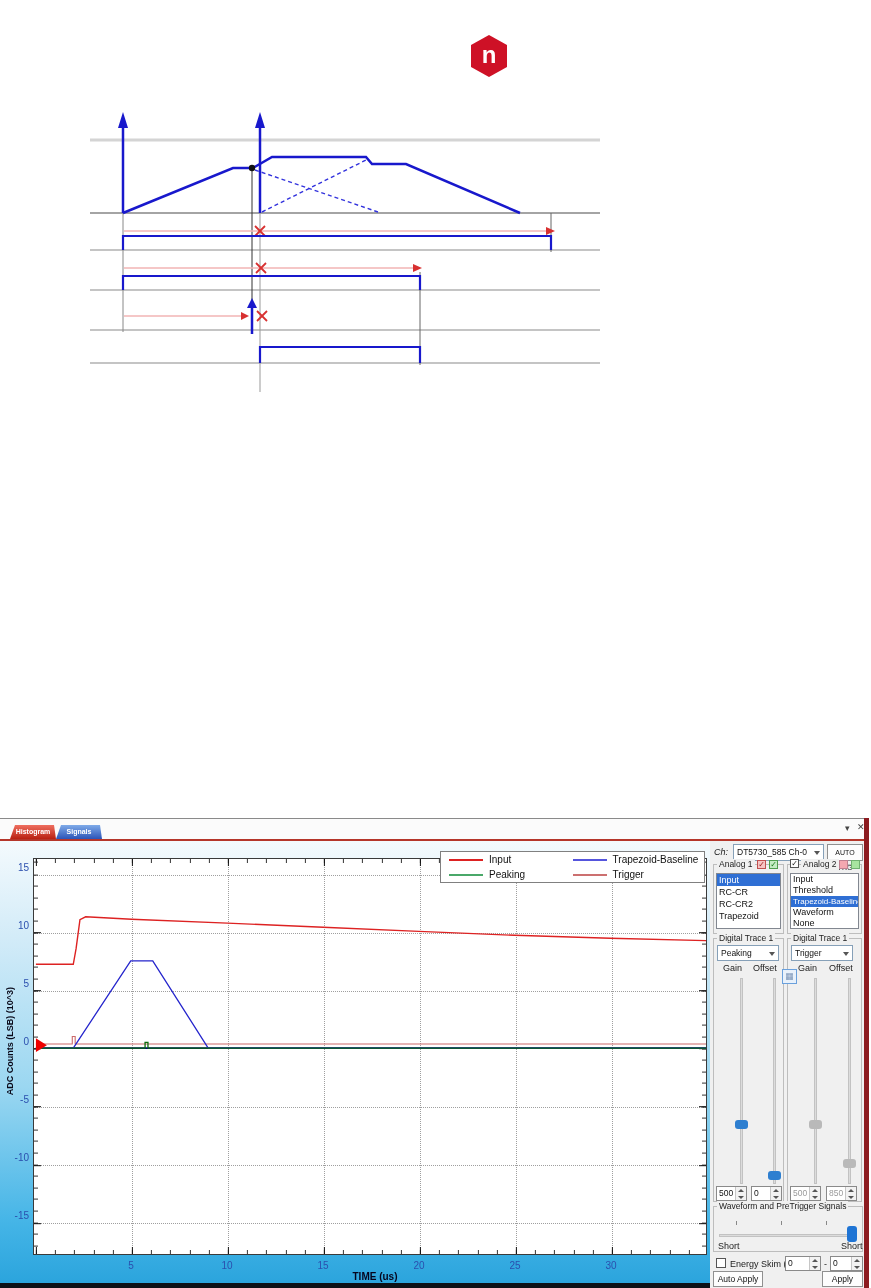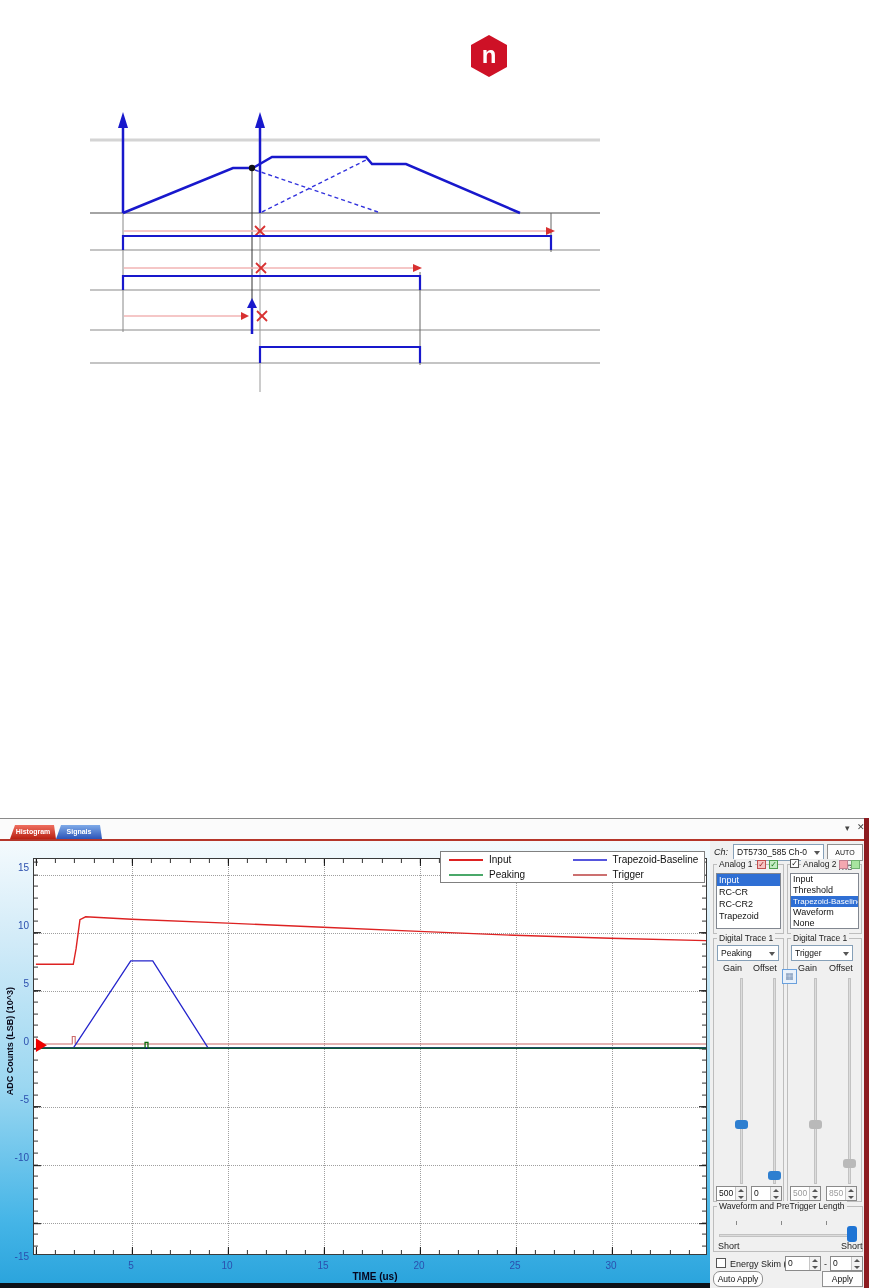--- a/index.html
+++ b/index.html
@@ -185,21 +185,21 @@
         </svg>
     </div>
     <div class="abs" id="plot-bottom-strip"></div>
 
     <div class="abs ytick" style="left:5px;top:21px;">15</div>
     <div class="abs ytick" style="left:5px;top:79px;">10</div>
     <div class="abs ytick" style="left:5px;top:137px;">5</div>
     <div class="abs ytick" style="left:5px;top:195px;">0</div>
     <div class="abs ytick" style="left:5px;top:253px;">-5</div>
     <div class="abs ytick" style="left:5px;top:311px;">-10</div>
-    <div class="abs ytick" style="left:5px;top:369px;margin-top:41px;">-15</div>
+    <div class="abs ytick" style="left:5px;top:369px;">-15</div>
 
     <div class="abs xtick" style="left:120px;top:419px;">5</div>
     <div class="abs xtick" style="left:216px;top:419px;">10</div>
     <div class="abs xtick" style="left:312px;top:419px;">15</div>
     <div class="abs xtick" style="left:408px;top:419px;">20</div>
     <div class="abs xtick" style="left:504px;top:419px;">25</div>
     <div class="abs xtick" style="left:600px;top:419px;">30</div>
     <div class="abs" id="ylabel">ADC Counts (LSB) (10^3)</div>
     <div class="abs" id="xlabel">TIME (us)</div>
 
@@ -307,21 +307,21 @@
     <div class="arr">
         <div class="up"></div>
         <div class="dn"></div>
       </div>
   </div>
 
   <div class="abs" style="left:782px;top:969px;width:15px;height:15px;border:1px solid #6aa0dc;background:#e8f1fb;
        box-sizing:border-box;font-size:9px;line-height:13px;text-align:center;color:#7d96b8;">▦</div>
 
   <div class="abs group" style="left:713px;top:1206px;width:150px;height:46px;"></div>
-  <span class="abs gtitle" style="left:717px;top:1201px;">Waveform and PreTrigger Length</span>
+  <span class="abs gtitle" style="left:717px;top:1201px;">Waveform and PreTrigger Signals</span>
   <div class="abs wftick" style="left:736px;top:1221px;"></div>
   <div class="abs wftick" style="left:781px;top:1221px;"></div>
   <div class="abs wftick" style="left:826px;top:1221px;"></div>
   <div class="abs track" style="left:719px;top:1234px;width:137px;height:3px;"></div>
   <div class="abs thumb" style="left:847px;top:1226px;width:10px;height:16px;background:#1f74d4;"></div>
   <span class="abs lbl" style="left:718px;top:1241px;">Short</span>
   <span class="abs lbl" style="left:841px;top:1241px;">Short</span>
 
   <span class="abs cbx" style="left:716px;top:1258px;width:10px;height:10px;"></span>
   <span class="abs lbl" style="left:730px;top:1259px;">Energy Skim (ADC)</span>
@@ -334,16 +334,16 @@
   </div>
   <span class="abs lbl" style="left:824px;top:1259px;">-</span>
   <div class="abs spin" style="left:830px;top:1256px;width:33px;height:15px;">
     <div class="val">0</div>
     <div class="arr">
         <div class="up"></div>
         <div class="dn"></div>
       </div>
   </div>
 
-  <div class="abs btn" style="left:713px;top:1271px;width:50px;height:16px;line-height:14px;border-radius:7px;">Auto Apply</div>
+  <div class="abs btn" style="left:713px;top:1271px;width:50px;height:16px;line-height:14px;">Auto Apply</div>
   <div class="abs btn" style="left:822px;top:1271px;width:41px;height:16px;line-height:14px;">Apply</div>
 
 </div>
 
 </body></html>

